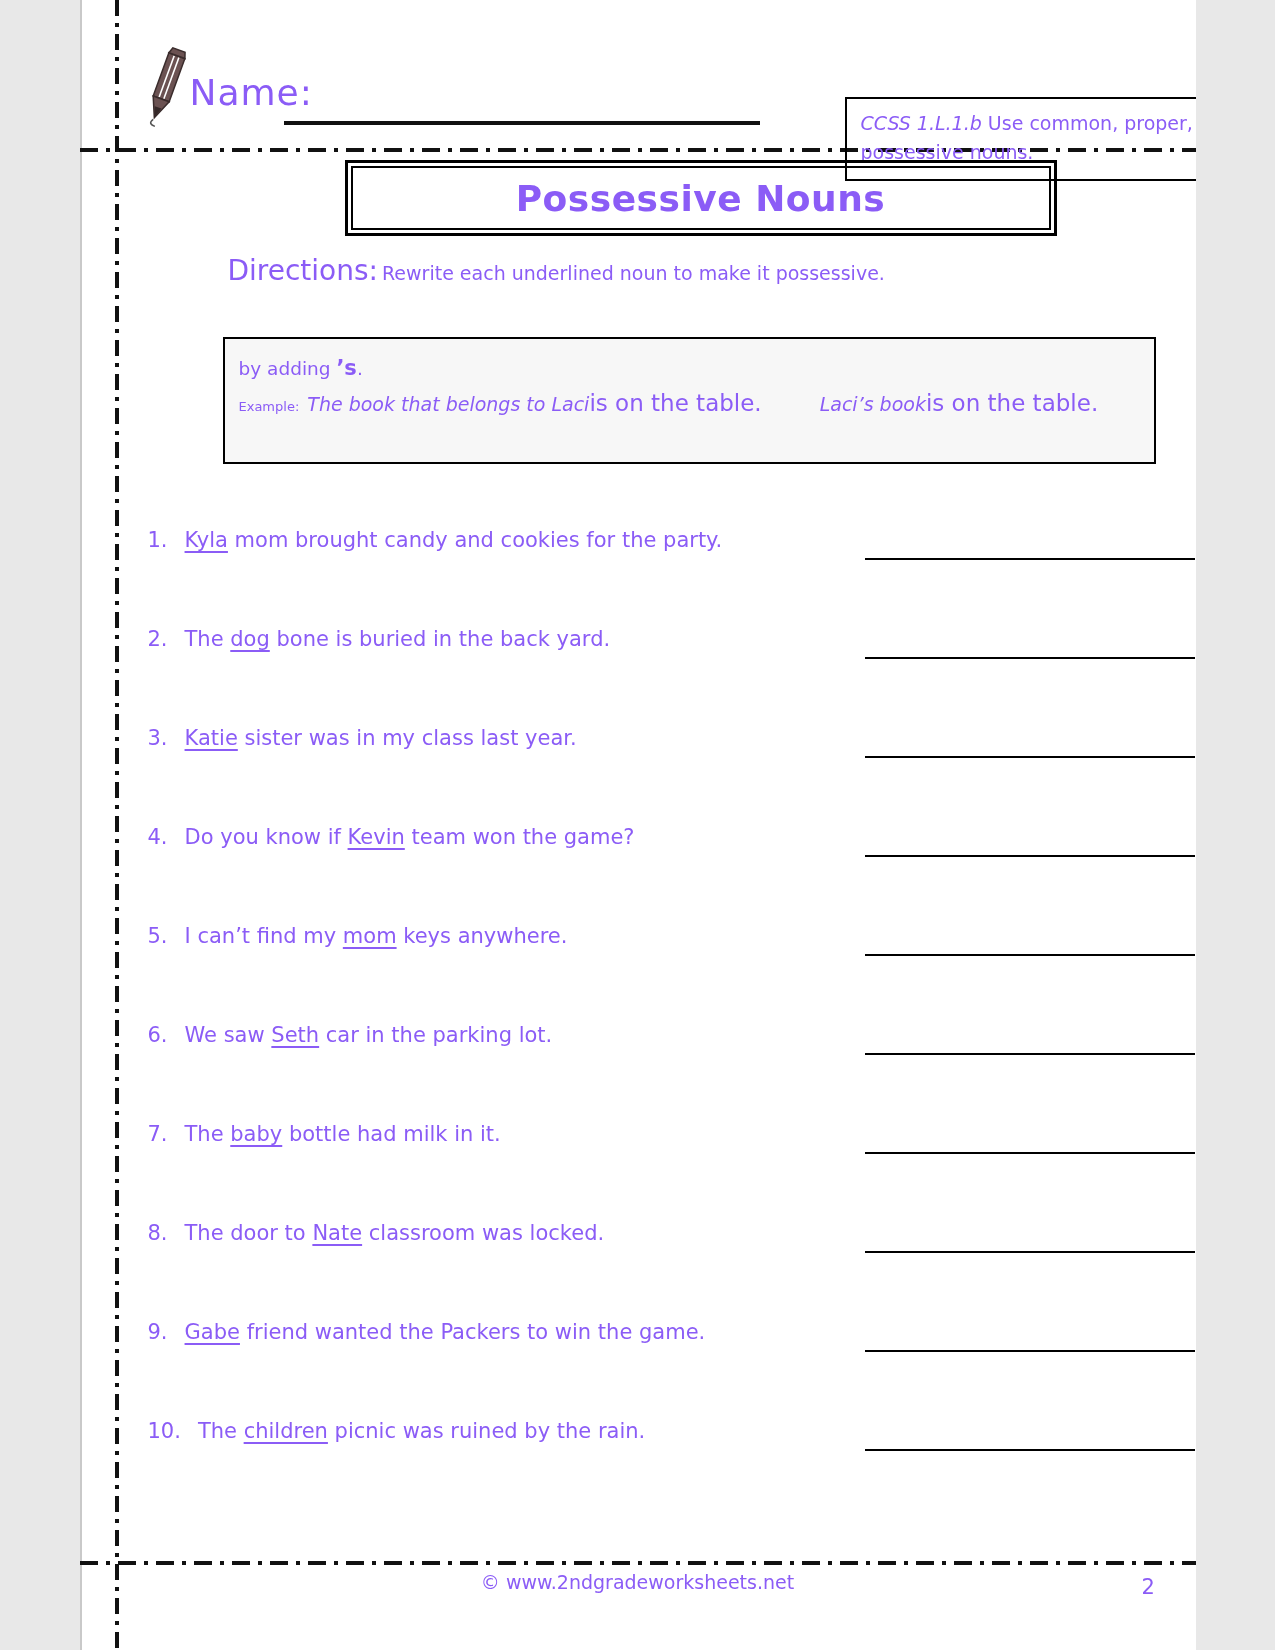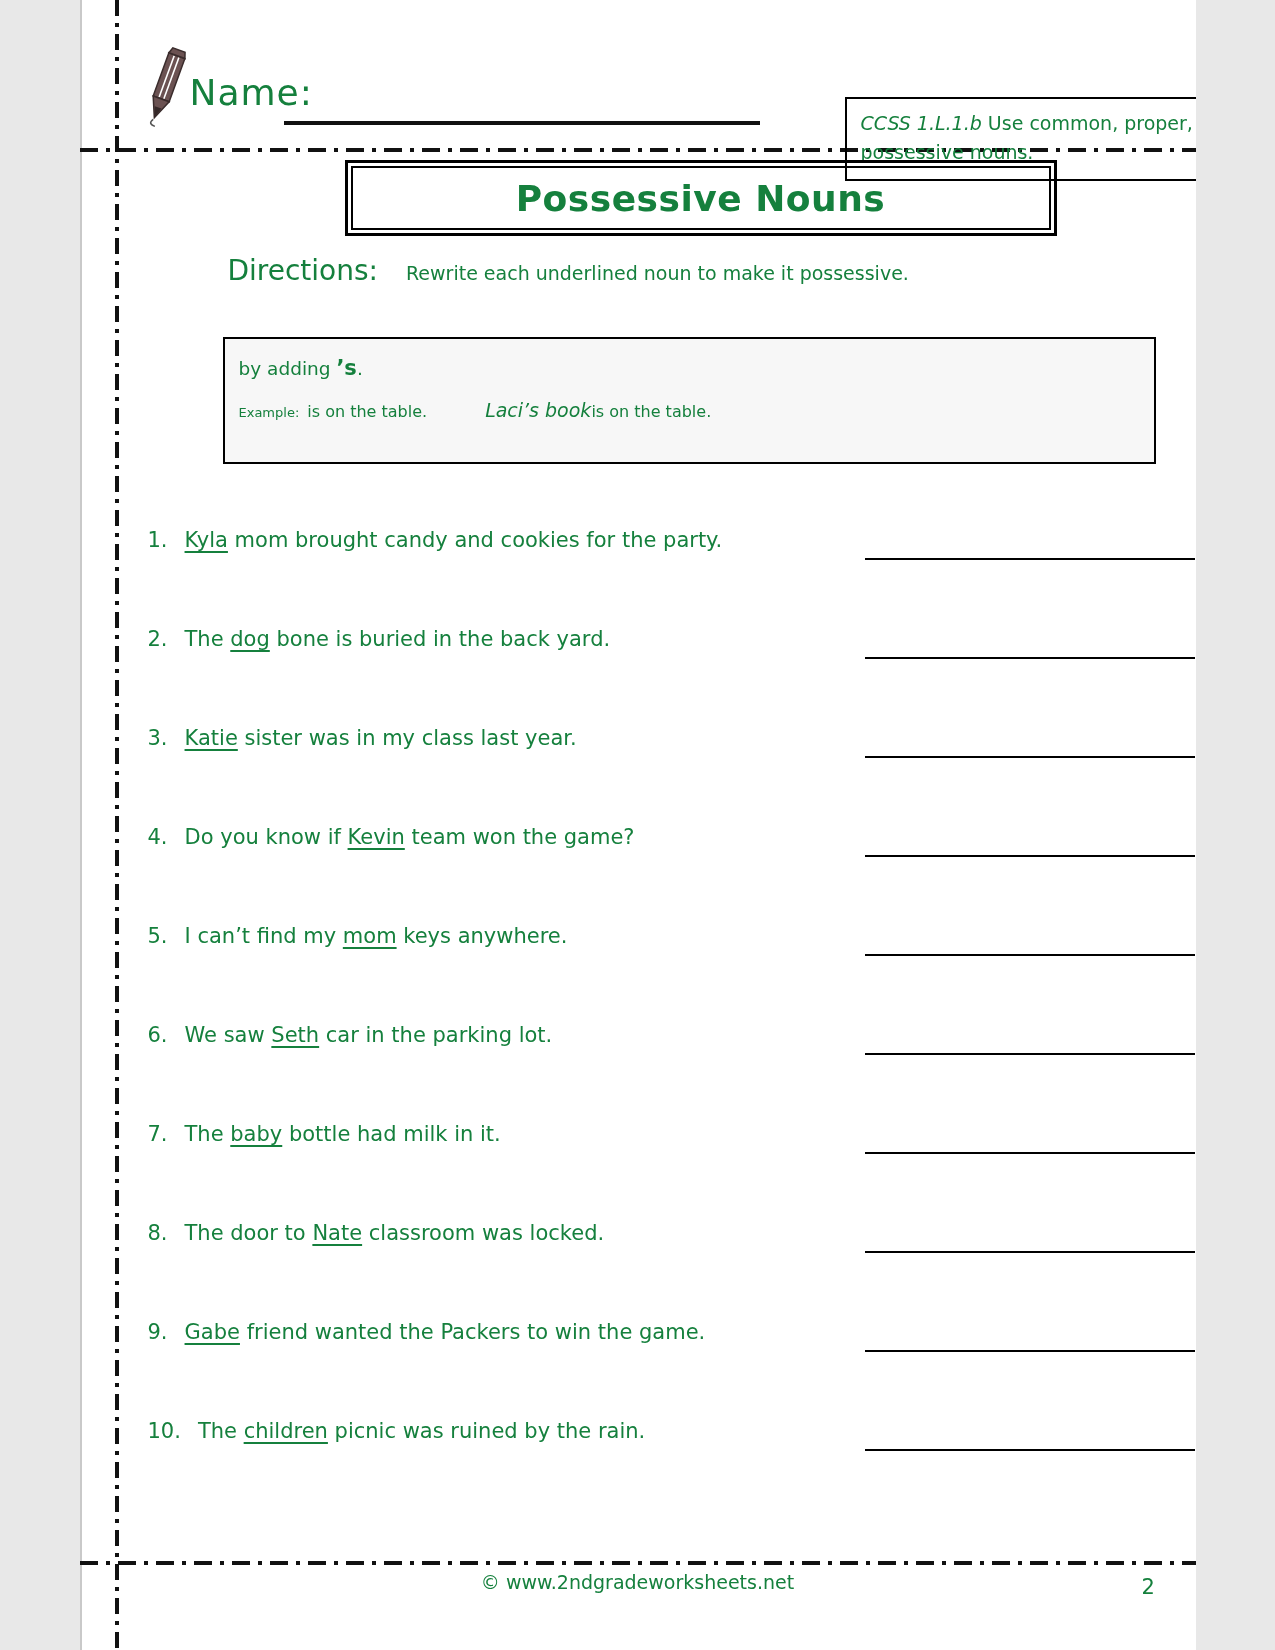--- a/index.html
+++ b/index.html
@@ -1,19 +1,19 @@
 <!DOCTYPE html>
 <html><head>
 <meta charset="utf-8">
 <style>
   html,body{margin:0;padding:0;background:#e8e8e8;}
   .page{
     position:relative;width:1116px;height:1650px;margin:0 auto;
     background:#ffffff;overflow:hidden;
-    font-family:"DejaVu Sans","Liberation Sans",sans-serif;color:#15803d;
+    font-family:"DejaVu Sans","Liberation Sans",sans-serif;color:#8b5cf6;
   }
   .edge-line{position:absolute;left:0;top:0;width:2px;height:1650px;background:#c9c9c9;}
   .dashdot-v{
     position:absolute;left:35px;top:0;width:4px;height:1650px;
     background:repeating-linear-gradient(180deg,#111 0 16px,transparent 16px 23px,#111 23px 27px,transparent 27px 34px);
   }
   .dashdot-h{
     position:absolute;left:0;width:1275px;height:4px;
     background:repeating-linear-gradient(90deg,#111 0 18px,transparent 18px 26px,#111 26px 30px,transparent 30px 38px);
   }
@@ -37,32 +37,32 @@
     text-align:right;
   }
   .title-inner{
     position:absolute;inset:3px;border:2px solid #000;
     display:flex;align-items:center;justify-content:center;
     font-size:36px;font-weight:600;letter-spacing:0.5px;
   }
 
   .directions{position:absolute;left:148px;top:254px;display:flex;align-items:baseline;}
   .directions-label{font-size:28px;}
-  .directions-text{font-size:19px;margin-left:28px;}
+  .directions-text{font-size:19px;margin-left:4px;}
 
   .info-box{
     position:absolute;left:143px;top:337px;width:901px;height:101px;
     border:2px solid #000;background:#f7f7f7;padding:12px 14px 10px 14px;
     font-size:18.5px;line-height:35px;
   }
   .apos{font-weight:700;font-size:21px;}
   .example-row{display:flex;align-items:baseline;}
   .example-label{font-size:13px;margin-right:8px;}
   .example-italic{font-style:italic;font-size:19px;}
-  .example-plain{font-size:16px;margin-top:8px;}
+  .example-plain{font-size:23px;}
   .example-gap{display:inline-block;width:58px;}
 
   .item{position:absolute;left:68px;width:1140px;height:40px;font-size:21px;}
   .item-text{position:absolute;left:0;top:0;display:flex;align-items:baseline;white-space:pre;}
   .item-num{margin-right:17px;}
   .uword{text-decoration:underline;text-decoration-thickness:2px;text-underline-offset:4px;}
   .answer-line{position:absolute;left:717px;top:30px;width:330px;border-bottom:2px solid #000;height:0;}
 
   .copyright{position:absolute;left:50%;transform:translateX(-50%);top:1571px;font-size:19px;}
   .page-num{position:absolute;left:1062px;top:1575px;font-size:21px;}
@@ -103,20 +103,21 @@
 
   <div class="directions">
     <span class="directions-label">Directions:</span>
     <span class="directions-text">Rewrite each underlined noun to make it possessive.</span>
   </div>
 
   <div class="info-box">
     <div><span>by adding  </span><span class="apos">’s</span><span>.</span></div>
     <div class="example-row">
       <span class="example-label">Example:</span>
+      <span class="example-italic">The book that belongs to Laci</span>
       <span class="example-plain"> is on the table.</span>
       <span class="example-gap"></span>
       <span class="example-italic">Laci’s book</span>
       <span class="example-plain"> is on the table.</span>
     </div>
   </div>
 
   <div class="item" style="top:528px">
     <div class="item-text"><span class="item-num">1.</span><span></span><span class="uword">Kyla</span><span> mom brought candy and cookies for the party.</span></div>
     <div class="answer-line"></div>

